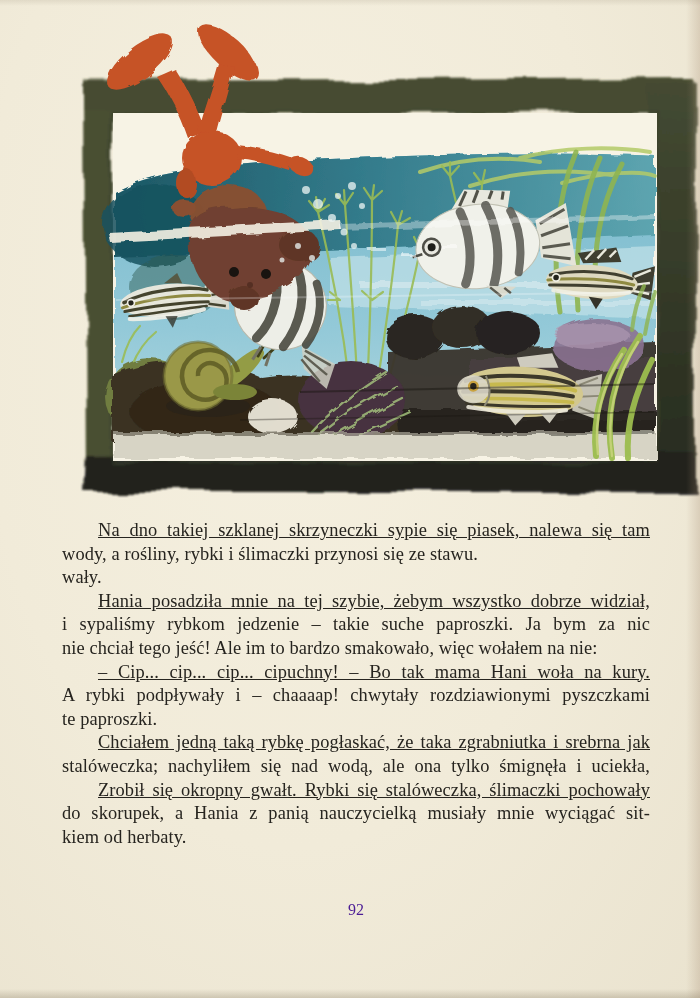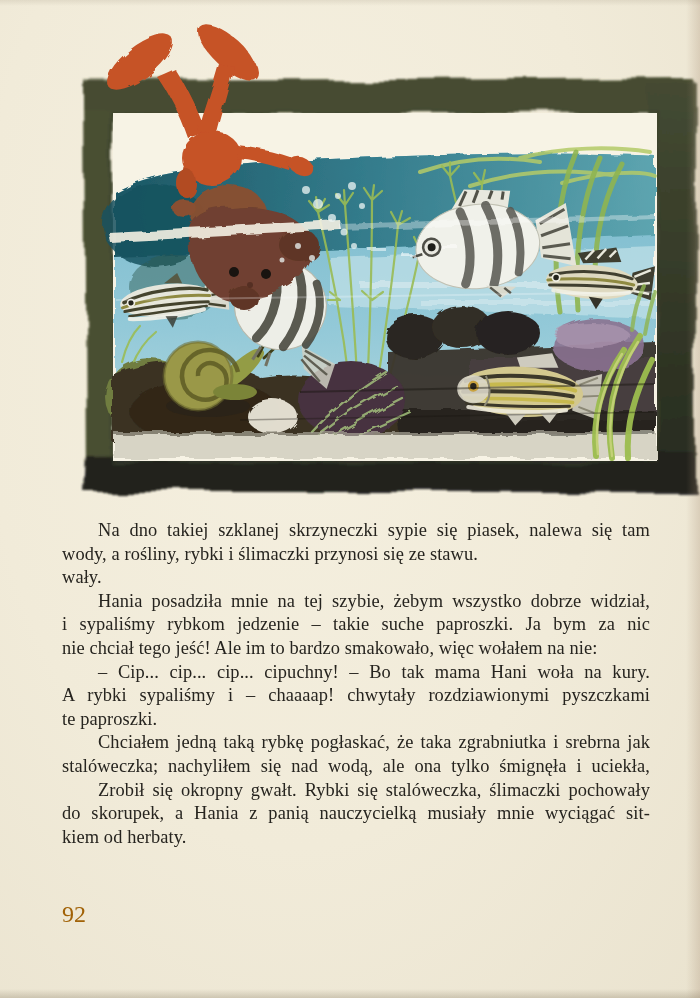--- a/index.html
+++ b/index.html
@@ -15,24 +15,24 @@
   .edge-top    { position:absolute; top:0; left:0; width:100%; height:6px;
                  background:linear-gradient(to bottom, rgba(140,128,105,.16), rgba(140,128,105,0)); pointer-events:none;}
   .illustration { position:absolute; left:0; top:0; width:700px; height:510px; }
   .story {
     position:absolute; left:62px; top:519px; width:588px; overflow:hidden;
     font-size:18.4px; color:#26241f; letter-spacing:.1px;
   }
   .line { height:23.6px; line-height:23.6px; white-space:nowrap;
           text-align:justify; text-align-last:justify; }
   .line.last  { text-align-last:left; }
-  .line.first { text-indent:36px; }
+  .line.first { text-indent:36px;text-decoration:underline; }
   .page-number {
-    position:absolute; left:62px; top:901px; width:588px; 
-    font-size:24px; color:#a16207;
+    position:absolute; left:62px; top:901px; width:588px; text-align:center;
+    font-size:16px; color:#4c1d95;
   }
 </style>
 </head>
 <body>
 
 <div class="illustration">
 <svg width="700" height="510" viewBox="0 0 700 510" xmlns="http://www.w3.org/2000/svg">
   <defs>
     <filter id="wc" x="-15%" y="-15%" width="130%" height="130%">
       <feTurbulence type="fractalNoise" baseFrequency="0.045" numOctaves="3" seed="7" result="n"></feTurbulence>
@@ -356,21 +356,21 @@
 </div>
 
 <div class="story">
     <div class="line first">Na dno takiej szklanej skrzyneczki sypie się piasek, nalewa się tam</div>
     <div class="line last">wody, a rośliny, rybki i ślimaczki przynosi się ze stawu.</div>
     <div class="line last">wały.</div>
     <div class="line first">Hania posadziła mnie na tej szybie, żebym wszystko dobrze widział,</div>
     <div class="line">i sypaliśmy rybkom jedzenie – takie suche paproszki. Ja bym za nic</div>
     <div class="line last">nie chciał tego jeść! Ale im to bardzo smakowało, więc wołałem na nie:</div>
     <div class="line first">– Cip... cip... cip... cipuchny! – Bo tak mama Hani woła na kury.</div>
-    <div class="line">A rybki sypaliśmy i – chaaaap! chwytały rozdziawionymi pyszczkami</div>
+    <div class="line">A rybki podpływały i – chaaaap! chwytały rozdziawionymi pyszczkami</div>
     <div class="line last">te paproszki.</div>
     <div class="line first">Chciałem jedną taką rybkę pogłaskać, że taka zgrabniutka i srebrna jak</div>
     <div class="line">stalóweczka; nachyliłem się nad wodą, ale ona tylko śmignęła i uciekła,</div>
     <div class="line first">Zrobił się okropny gwałt. Rybki się stalóweczka, ślimaczki pochowały</div>
     <div class="line">do skorupek, a Hania z panią nauczycielką musiały mnie wyciągać sit-</div>
     <div class="line last">kiem od herbaty.</div>
   </div>
 
 <div class="page-number">92</div>
 

